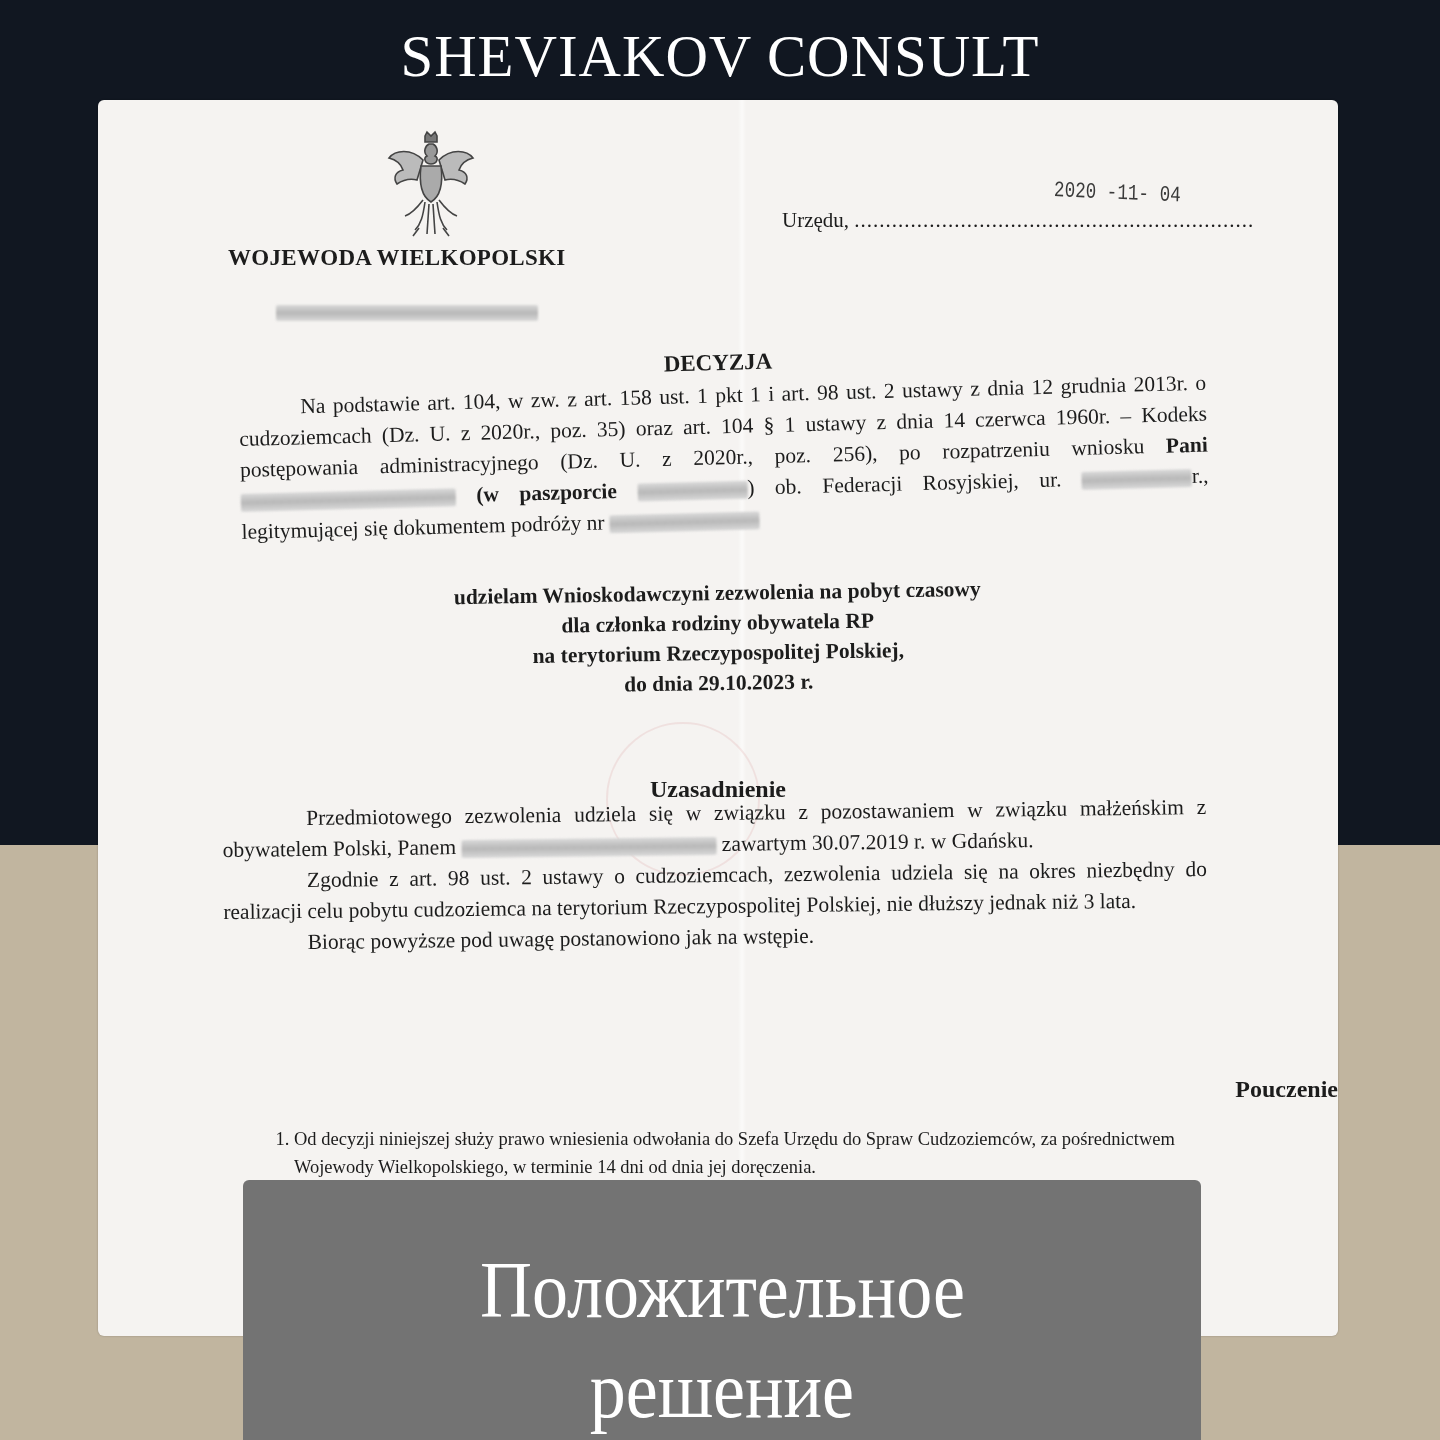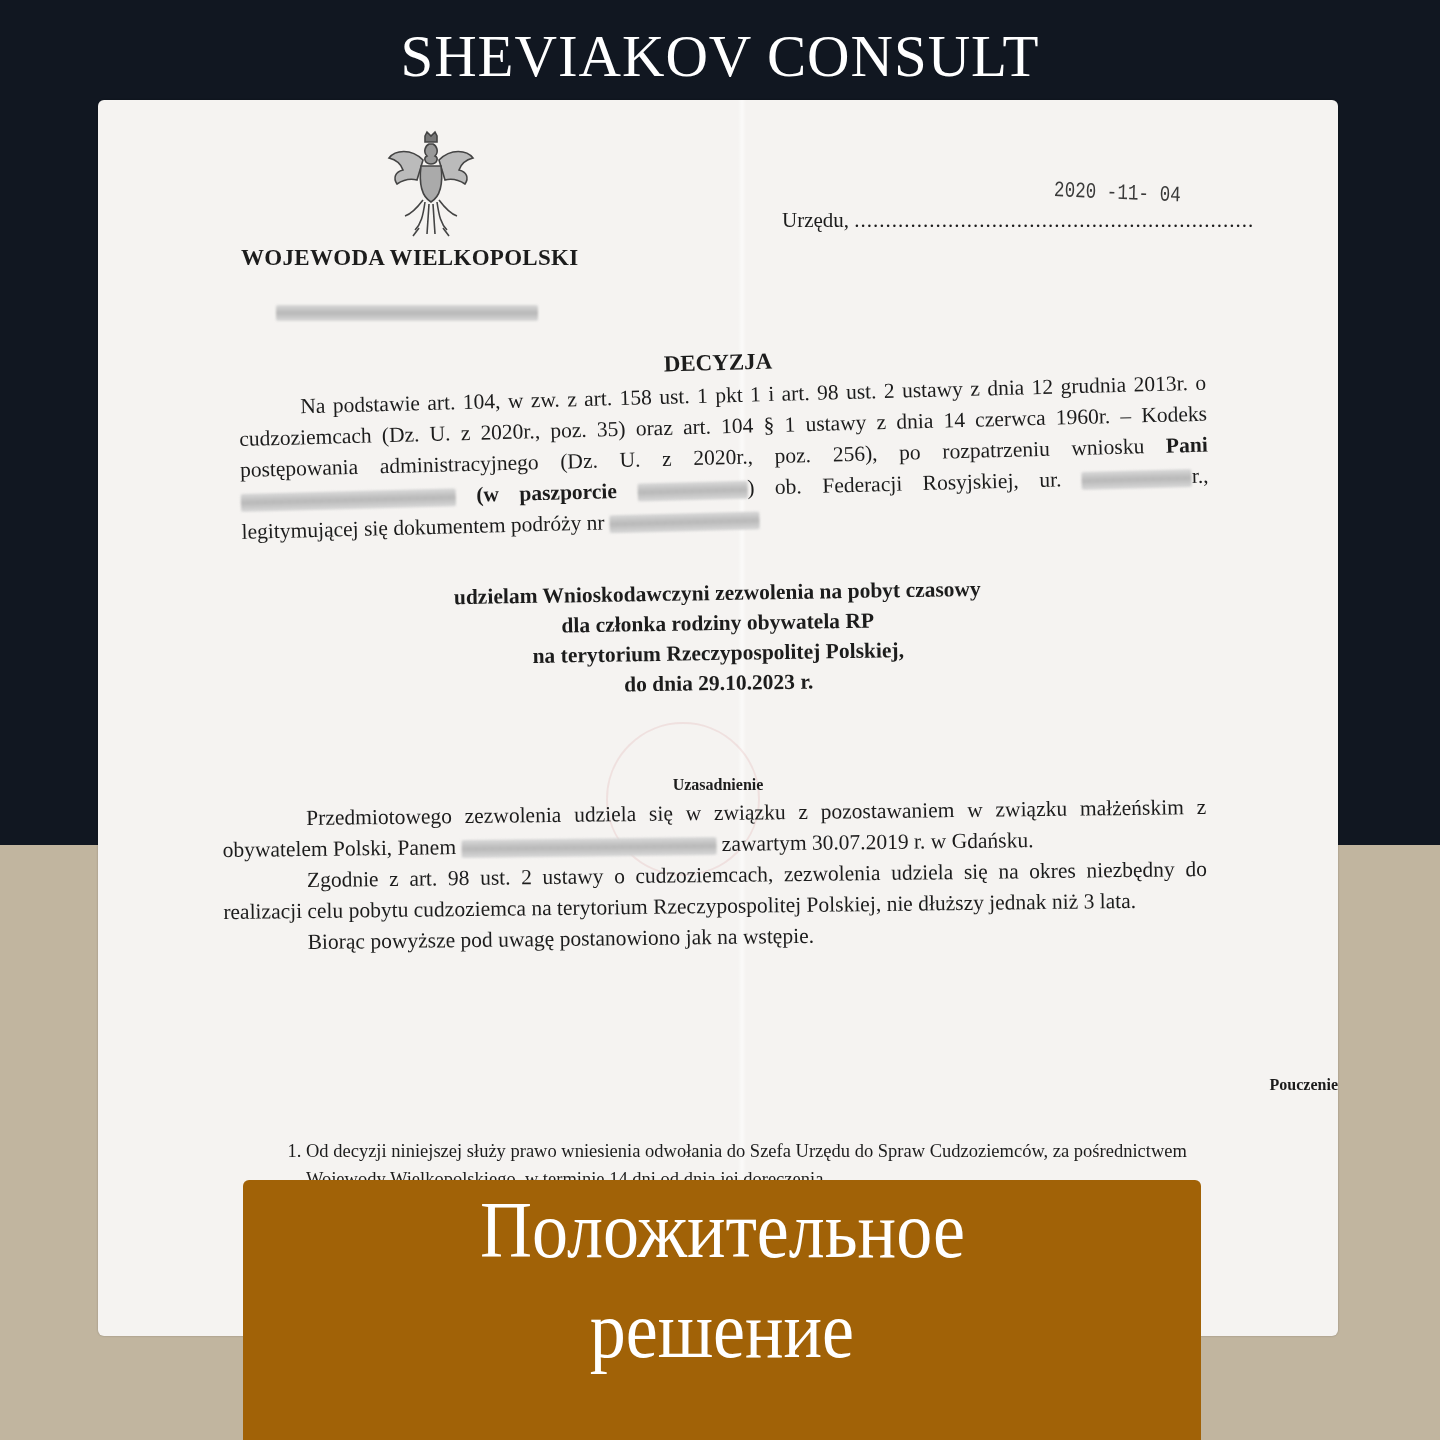--- a/index.html
+++ b/index.html
@@ -26,21 +26,21 @@
     .fold {
       position: absolute; left: 640px; top: 0; width: 8px; height: 100%;
       background: linear-gradient(90deg, rgba(0,0,0,0) 0%, rgba(255,255,255,0.6) 50%, rgba(0,0,0,0) 100%);
     }
     .doc { position: absolute; left: 0; top: 0; width: 100%; height: 100%; color: #1c1c1c; }
     .doc * { font-family: "Liberation Serif", serif; }
     .eagle {
       position: absolute; left: 285px; top: 30px; width: 96px; height: 110px;
     }
     .authority {
-      position: absolute; left: 143px; top: 145px; font-size: 23px; font-weight: bold; letter-spacing: 0.3px;
+      position: absolute; left: 130px; top: 145px; font-size: 23px; font-weight: bold; letter-spacing: 0.3px;
     }
     .redact {
       display: inline-block; height: 18px; vertical-align: middle;
       background: linear-gradient(180deg, #d9d9d9 0%, #b8b8b8 50%, #d9d9d9 100%);
       filter: blur(1px); border-radius: 2px;
     }
     .ref-redact { position: absolute; left: 178px; top: 205px; width: 262px; height: 16px; }
     .place-date { position: absolute; left: 684px; top: 108px; font-size: 21px; }
     .dots { letter-spacing: 1px; }
     .stamp-date {
@@ -63,40 +63,40 @@
       font-weight: bold; font-size: 21.5px; line-height: 30px;
       transform: rotate(-0.9deg);
     }
     .grant div { display: block; }
     .stamp-circle {
       position: absolute; left: 508px; top: 622px; width: 150px; height: 150px;
       border: 2px solid rgba(210,120,120,0.15); border-radius: 50%;
     }
     .section-title {
       position: absolute; left: 0; width: 100%; text-align: center;
-      font-weight: bold; font-size: 16px;
+      font-weight: bold; font-size: 24px;
     }
     .justification-title { top: 676px; }
     .justification {
       position: absolute; left: 124px; top: 704px; width: 984px;
       font-size: 21.5px; line-height: 31px; text-align: justify;
       transform: rotate(-0.7deg); transform-origin: left top;
     }
     .justification p { margin: 0; text-indent: 84px; }
     .instruction-title { top: 976px; text-align: right; }
     .instructions {
       position: absolute; left: 158px; top: 1025px; width: 962px;
       font-size: 18.5px; line-height: 28px;
     }
-    .instructions ol { margin: 12px; padding-left: 38px; }
+    .instructions ol { margin: 0; padding-left: 38px; }
     .instructions li { padding-left: 0; }
     .overlay {
       position: absolute; left: 243px; top: 1180px; width: 958px; height: 260px;
-      background: #a16207; border-radius: 6px 6px 0 0;
-      display: flex; flex-direction: column; align-items: center; justify-content: flex-start;
+      background: #737373; border-radius: 6px 6px 0 0;
+      display: flex; flex-direction: column; align-items: center; justify-content: flex-end;
     }
     .overlay-line {
       color: #ffffff; font-size: 80px; line-height: 100px;
       font-family: "Liberation Serif", serif; transform: scaleX(0.9);
     }
   </style>
 </head>
 <body>
 
 <div class="top-band"></div>

